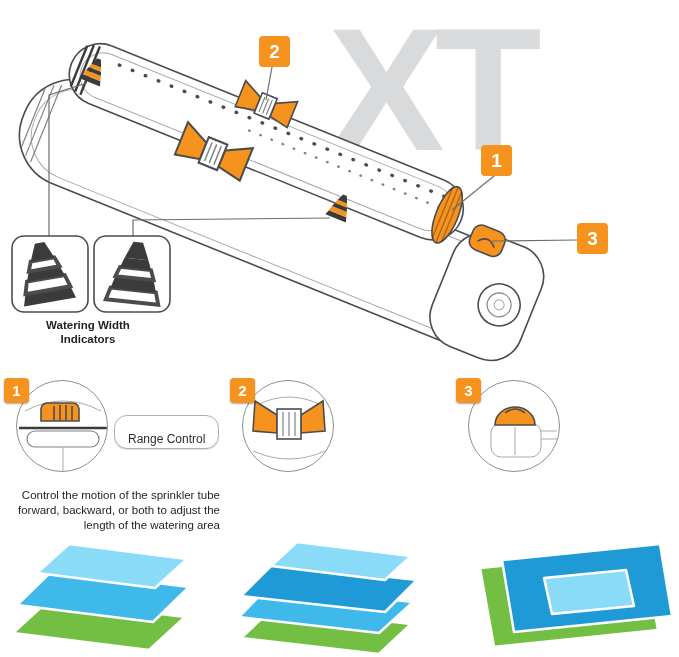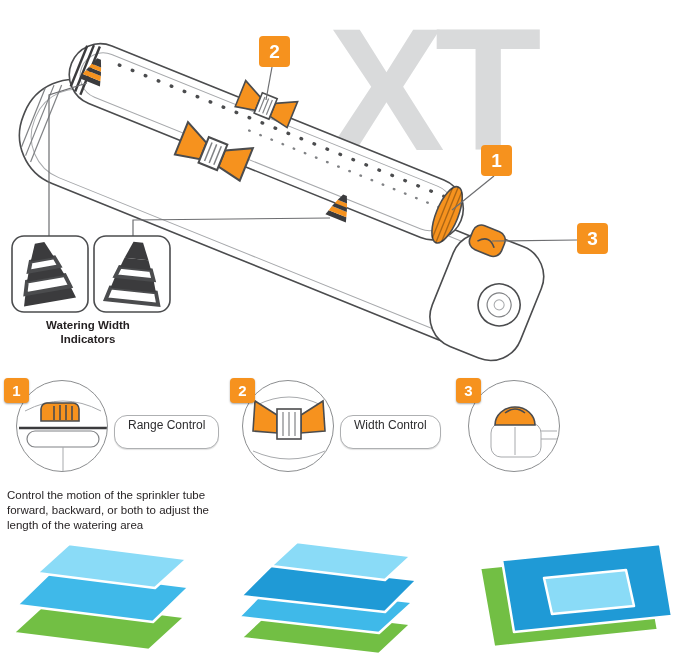--- a/index.html
+++ b/index.html
@@ -41,25 +41,25 @@
     display:flex; align-items:center; justify-content:center;
     border-radius:4px; box-shadow:0 1px 2px rgba(0,0,0,.35);
   }
   .detail-circle {
     position:absolute; left:16px; top:8px; width:92px; height:92px;
     border:1.3px solid #8c8e90; border-radius:50%; background:#fff; overflow:hidden;
   }
   .pill {
     position:absolute; left:114px; top:43px; height:26px; padding:16px 13px;
     border:1px solid #aeb0b2; border-radius:13px; background:#fff;
-    display:flex; align-items:flex-end; font-size:12px; color:#2d2d2f; white-space:nowrap;
+    display:flex; align-items:flex-start; font-size:12px; color:#2d2d2f; white-space:nowrap;
     box-shadow:0 1px 1px rgba(0,0,0,.12);
   }
   .desc {
-    position:absolute; top:116px; left:7px; right:7px; text-align:left;
+    position:absolute; top:116px; left:7px; right:7px; text-align:right;
     font-size:11.5px; line-height:1.32; color:#231F20;
   }
   .stack { position:absolute; left:13px; top:166px; }
   .sec3 .stack { left:22px; }
 </style>
 </head>
 <body>
 
 <svg id="hero" width="679" height="372" viewBox="0 0 679 372">
 
@@ -223,23 +223,20 @@
       <g>
         <polygon class="f-orange s-dark" points="34,34 12,20 10,50 34,52"></polygon>
         <polygon class="f-orange s-dark" points="58,34 80,20 82,50 58,52"></polygon>
         <rect class="f-white s-dark" x="34" y="28" width="24" height="30"></rect>
         <line class="s-mid" x1="40" y1="31" x2="40" y2="55"></line>
         <line class="s-mid" x1="46" y1="31" x2="46" y2="55"></line>
         <line class="s-mid" x1="52" y1="31" x2="52" y2="55"></line>
       </g>
     </svg>
   </div>
-  <div class="pill">
-    <span>Width Control</span>
-  </div>
   <svg class="stack" width="200" height="118" viewBox="0 0 200 118">
     <polygon class="sheet f-green" points="34,70 172,86 140,116 2,100"></polygon>
     <polygon class="sheet f-blue" points="30,48 174,64 140,95 0,79"></polygon>
     <polygon class="sheet f-dblue" points="34,26 178,42 146,74 2,58"></polygon>
     <polygon class="sheet f-lblue" points="58,4 172,18 146,42 32,28"></polygon>
   </svg>
 </div>
 
 <div class="section sec3">
   <div class="badge">3</div>

